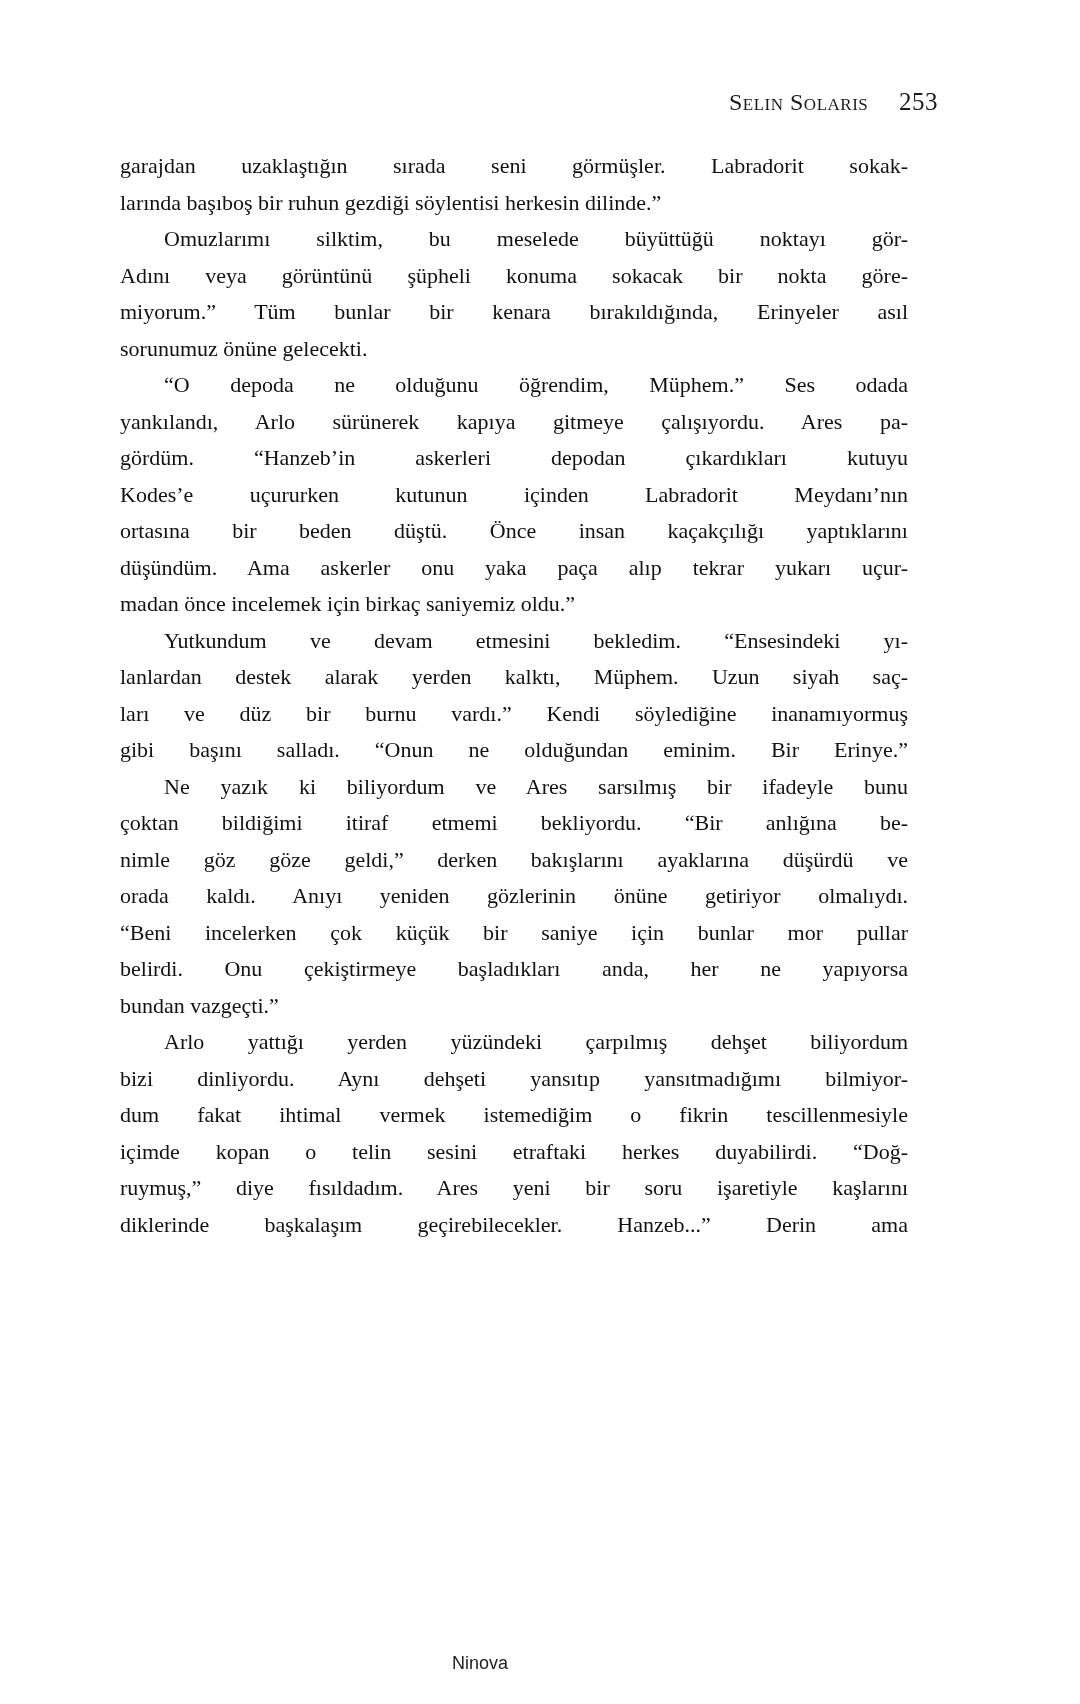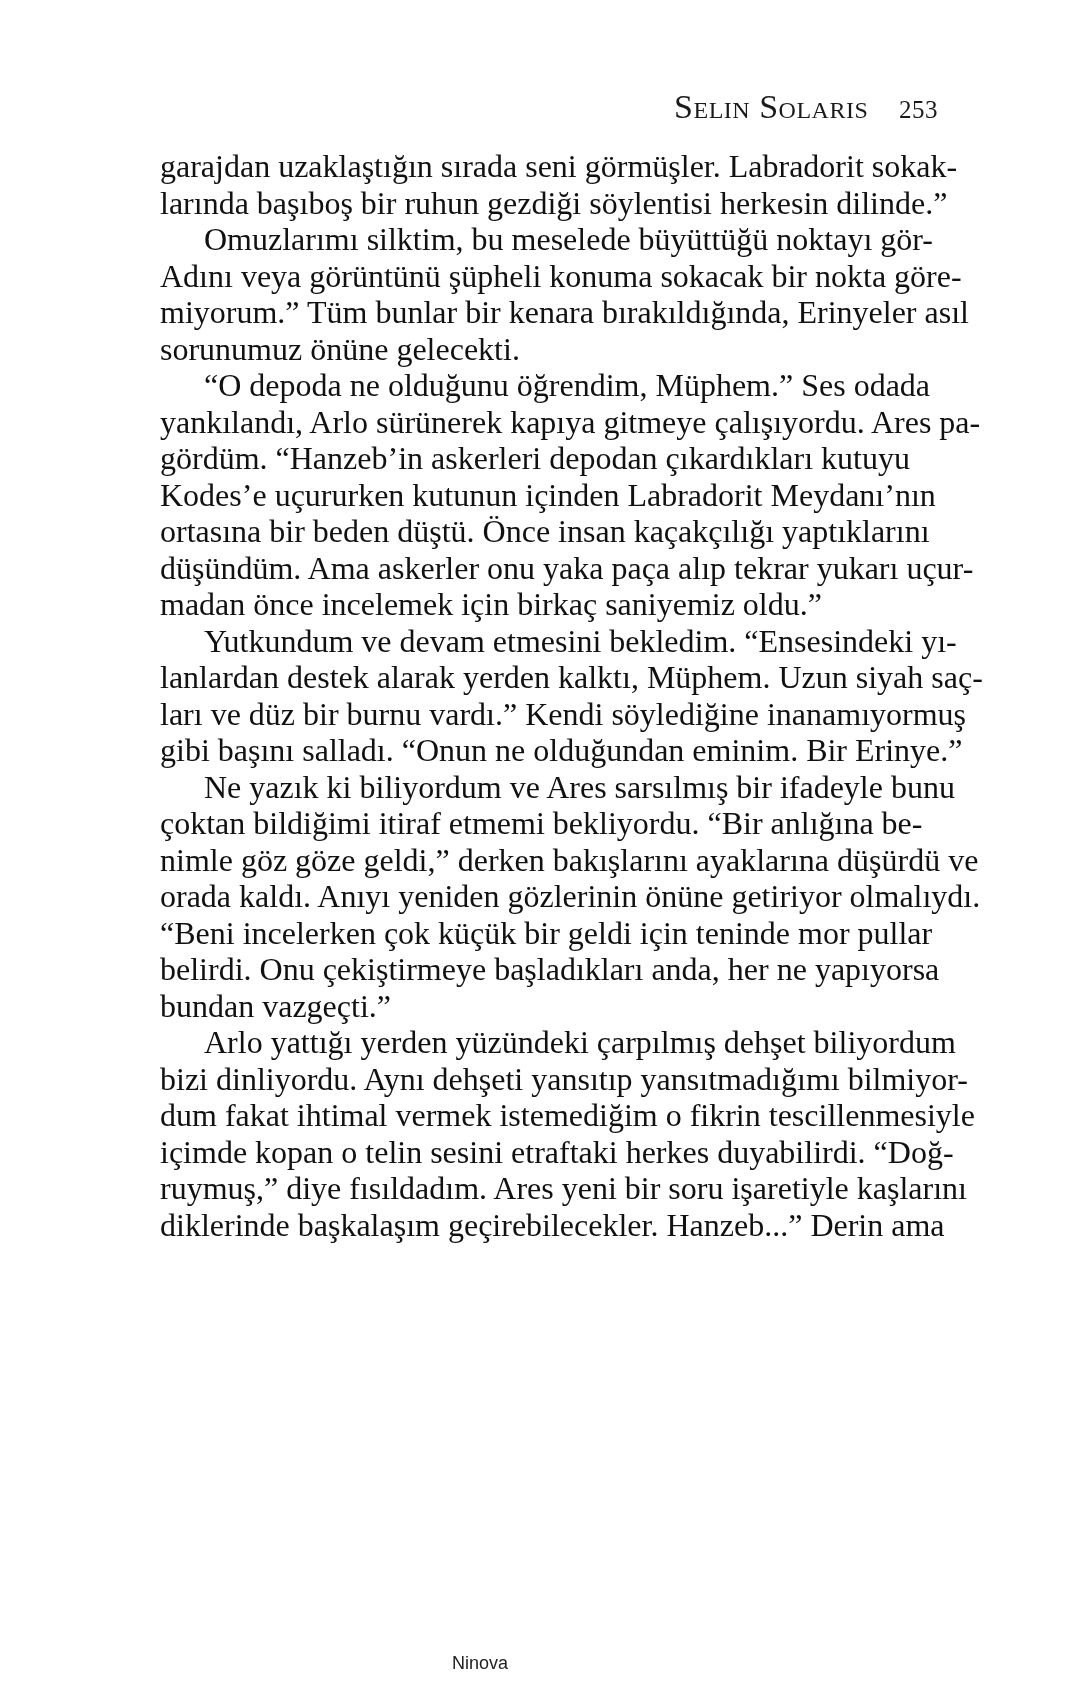--- a/index.html
+++ b/index.html
@@ -4,29 +4,29 @@
   <style>
     html, body { margin: 0; padding: 0; background: #ffffff; }
     body {
       width: 1080px; height: 1704px; position: relative; overflow: hidden;
       font-family: "Liberation Serif", "DejaVu Serif", serif; color: #111111;
     }
     .running-header {
       position: absolute; top: 88px; right: 142px;
       font-size: 25px; letter-spacing: 0.5px; color: #1a1a1a;
     }
-    .running-header .title { font-variant: small-caps; font-size: 34px; }
+    .running-header .title { font-variant: small-caps; font-size: 24px; }
     .running-header .page-num { margin-left: 24px; }
     .body-text {
       position: absolute; top: 148px; left: 120px; width: 788px;
     }
     .line {
       display: block; height: 36.5px; line-height: 36.5px;
-      font-size: 32px; white-space: nowrap;
-      text-align: justify; text-align-last: justify; margin-left: 40px;
+      font-size: 22px; white-space: nowrap;
+      text-align: justify; text-align-last: justify;
     }
     .line.indent { padding-left: 44px; font-family: Liberation Serif, serif; }
     .line.last { text-align-last: left; }
     em { font-style: italic; }
     .footer {
       position: absolute; top: 1653px; left: 0; width: 960px; text-align: center;
       font-family: "Liberation Sans", sans-serif; font-size: 18px; color: #222;
     }
   </style>
 </head>
@@ -52,21 +52,21 @@
     <div class="line">düşündüm. Ama askerler onu yaka paça alıp tekrar yukarı uçur-</div>
     <div class="line last">madan önce incelemek için birkaç saniyemiz oldu.”</div>
     <div class="line indent">Yutkundum ve devam etmesini bekledim. “Ensesindeki yı-</div>
     <div class="line">lanlardan destek alarak yerden kalktı, Müphem. Uzun siyah saç-</div>
     <div class="line">ları ve düz bir burnu vardı.” Kendi söylediğine inanamıyormuş</div>
     <div class="line">gibi başını salladı. “Onun ne olduğundan eminim. Bir Erinye.”</div>
     <div class="line indent">Ne yazık ki biliyordum ve Ares sarsılmış bir ifadeyle bunu</div>
     <div class="line">çoktan bildiğimi itiraf etmemi bekliyordu. “Bir anlığına be-</div>
     <div class="line">nimle göz göze geldi,” derken bakışlarını ayaklarına düşürdü ve</div>
     <div class="line">orada kaldı. Anıyı yeniden gözlerinin önüne getiriyor olmalıydı.</div>
-    <div class="line">“Beni incelerken çok küçük bir geldi için teninde mor pullar</div>
+    <div class="line">“Beni incelerken çok küçük bir saniye için bunlar mor pullar</div>
     <div class="line">belirdi. Onu çekiştirmeye başladıkları anda, her ne yapıyorsa</div>
     <div class="line last">bundan vazgeçti.”</div>
     <div class="line indent">Arlo yattığı yerden yüzündeki çarpılmış dehşet biliyordum</div>
     <div class="line">bizi dinliyordu. Aynı dehşeti yansıtıp yansıtmadığımı bilmiyor-</div>
     <div class="line">dum fakat ihtimal vermek istemediğim o fikrin tescillenmesiyle</div>
     <div class="line">içimde kopan o telin sesini etraftaki herkes duyabilirdi. “Doğ-</div>
     <div class="line">ruymuş,” diye fısıldadım. Ares yeni bir soru işaretiyle kaşlarını</div>
     <div class="line">diklerinde başkalaşım geçirebilecekler. Hanzeb...” Derin ama</div>
   </div>
 

